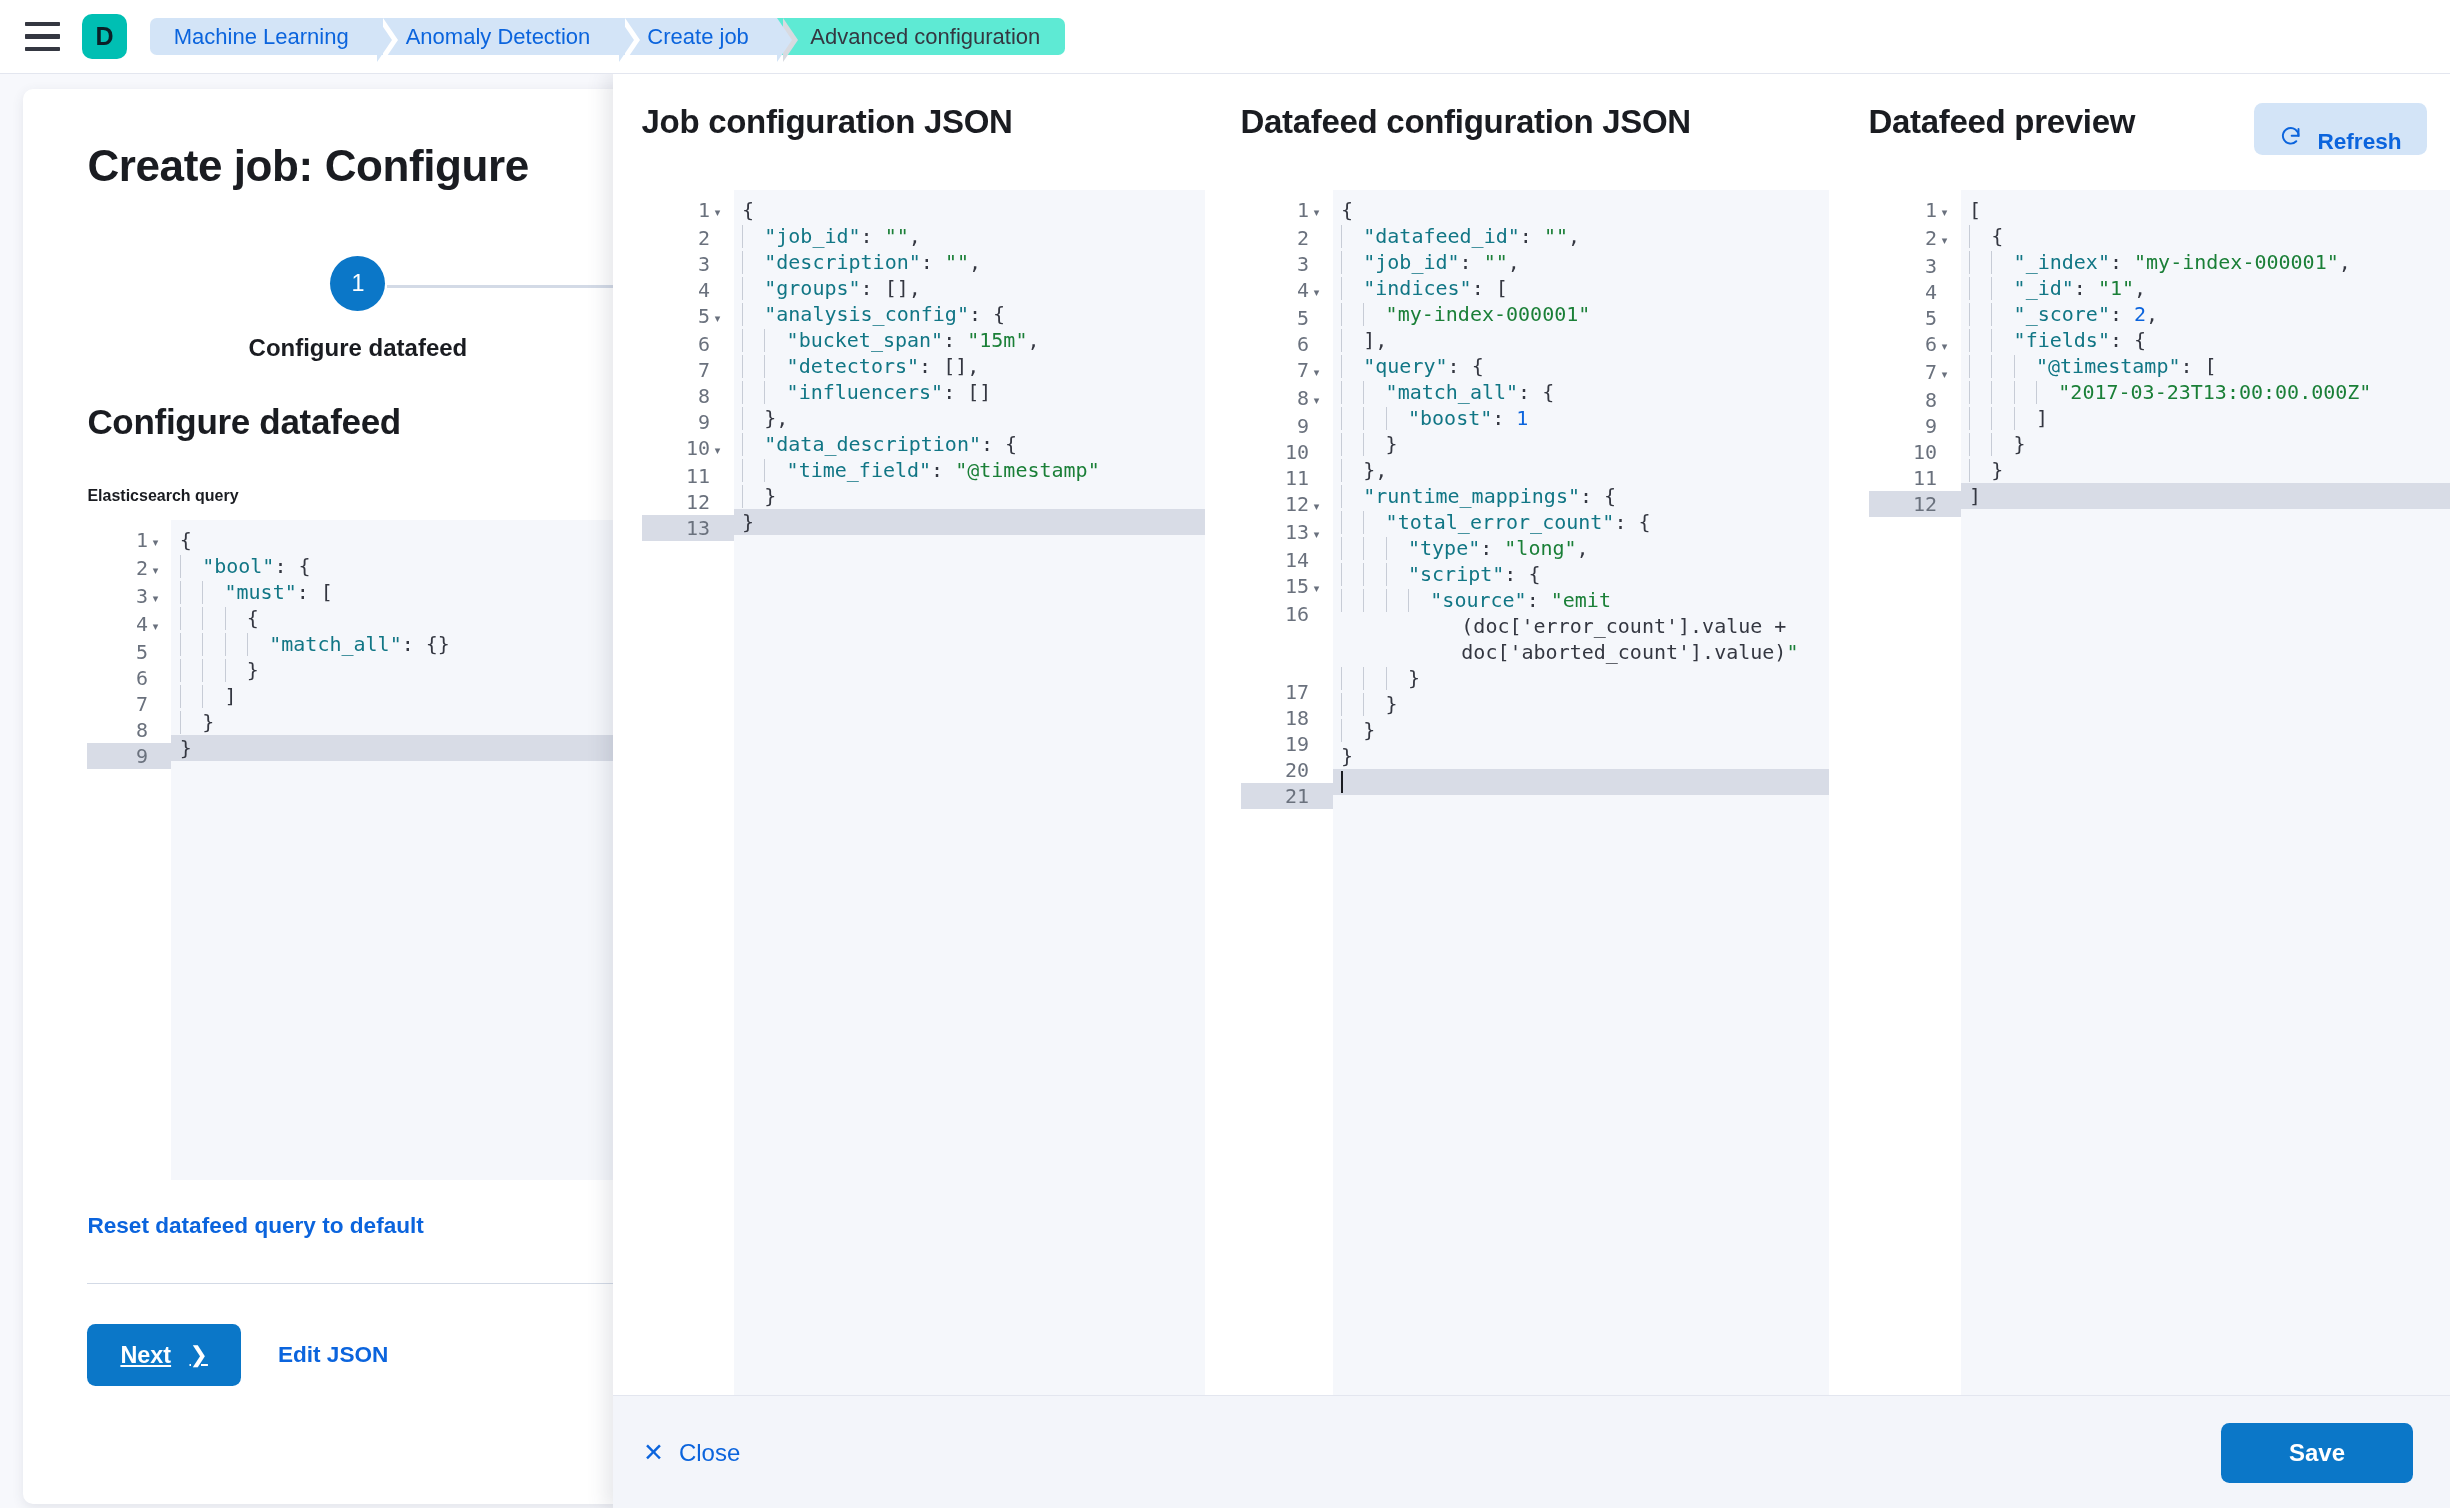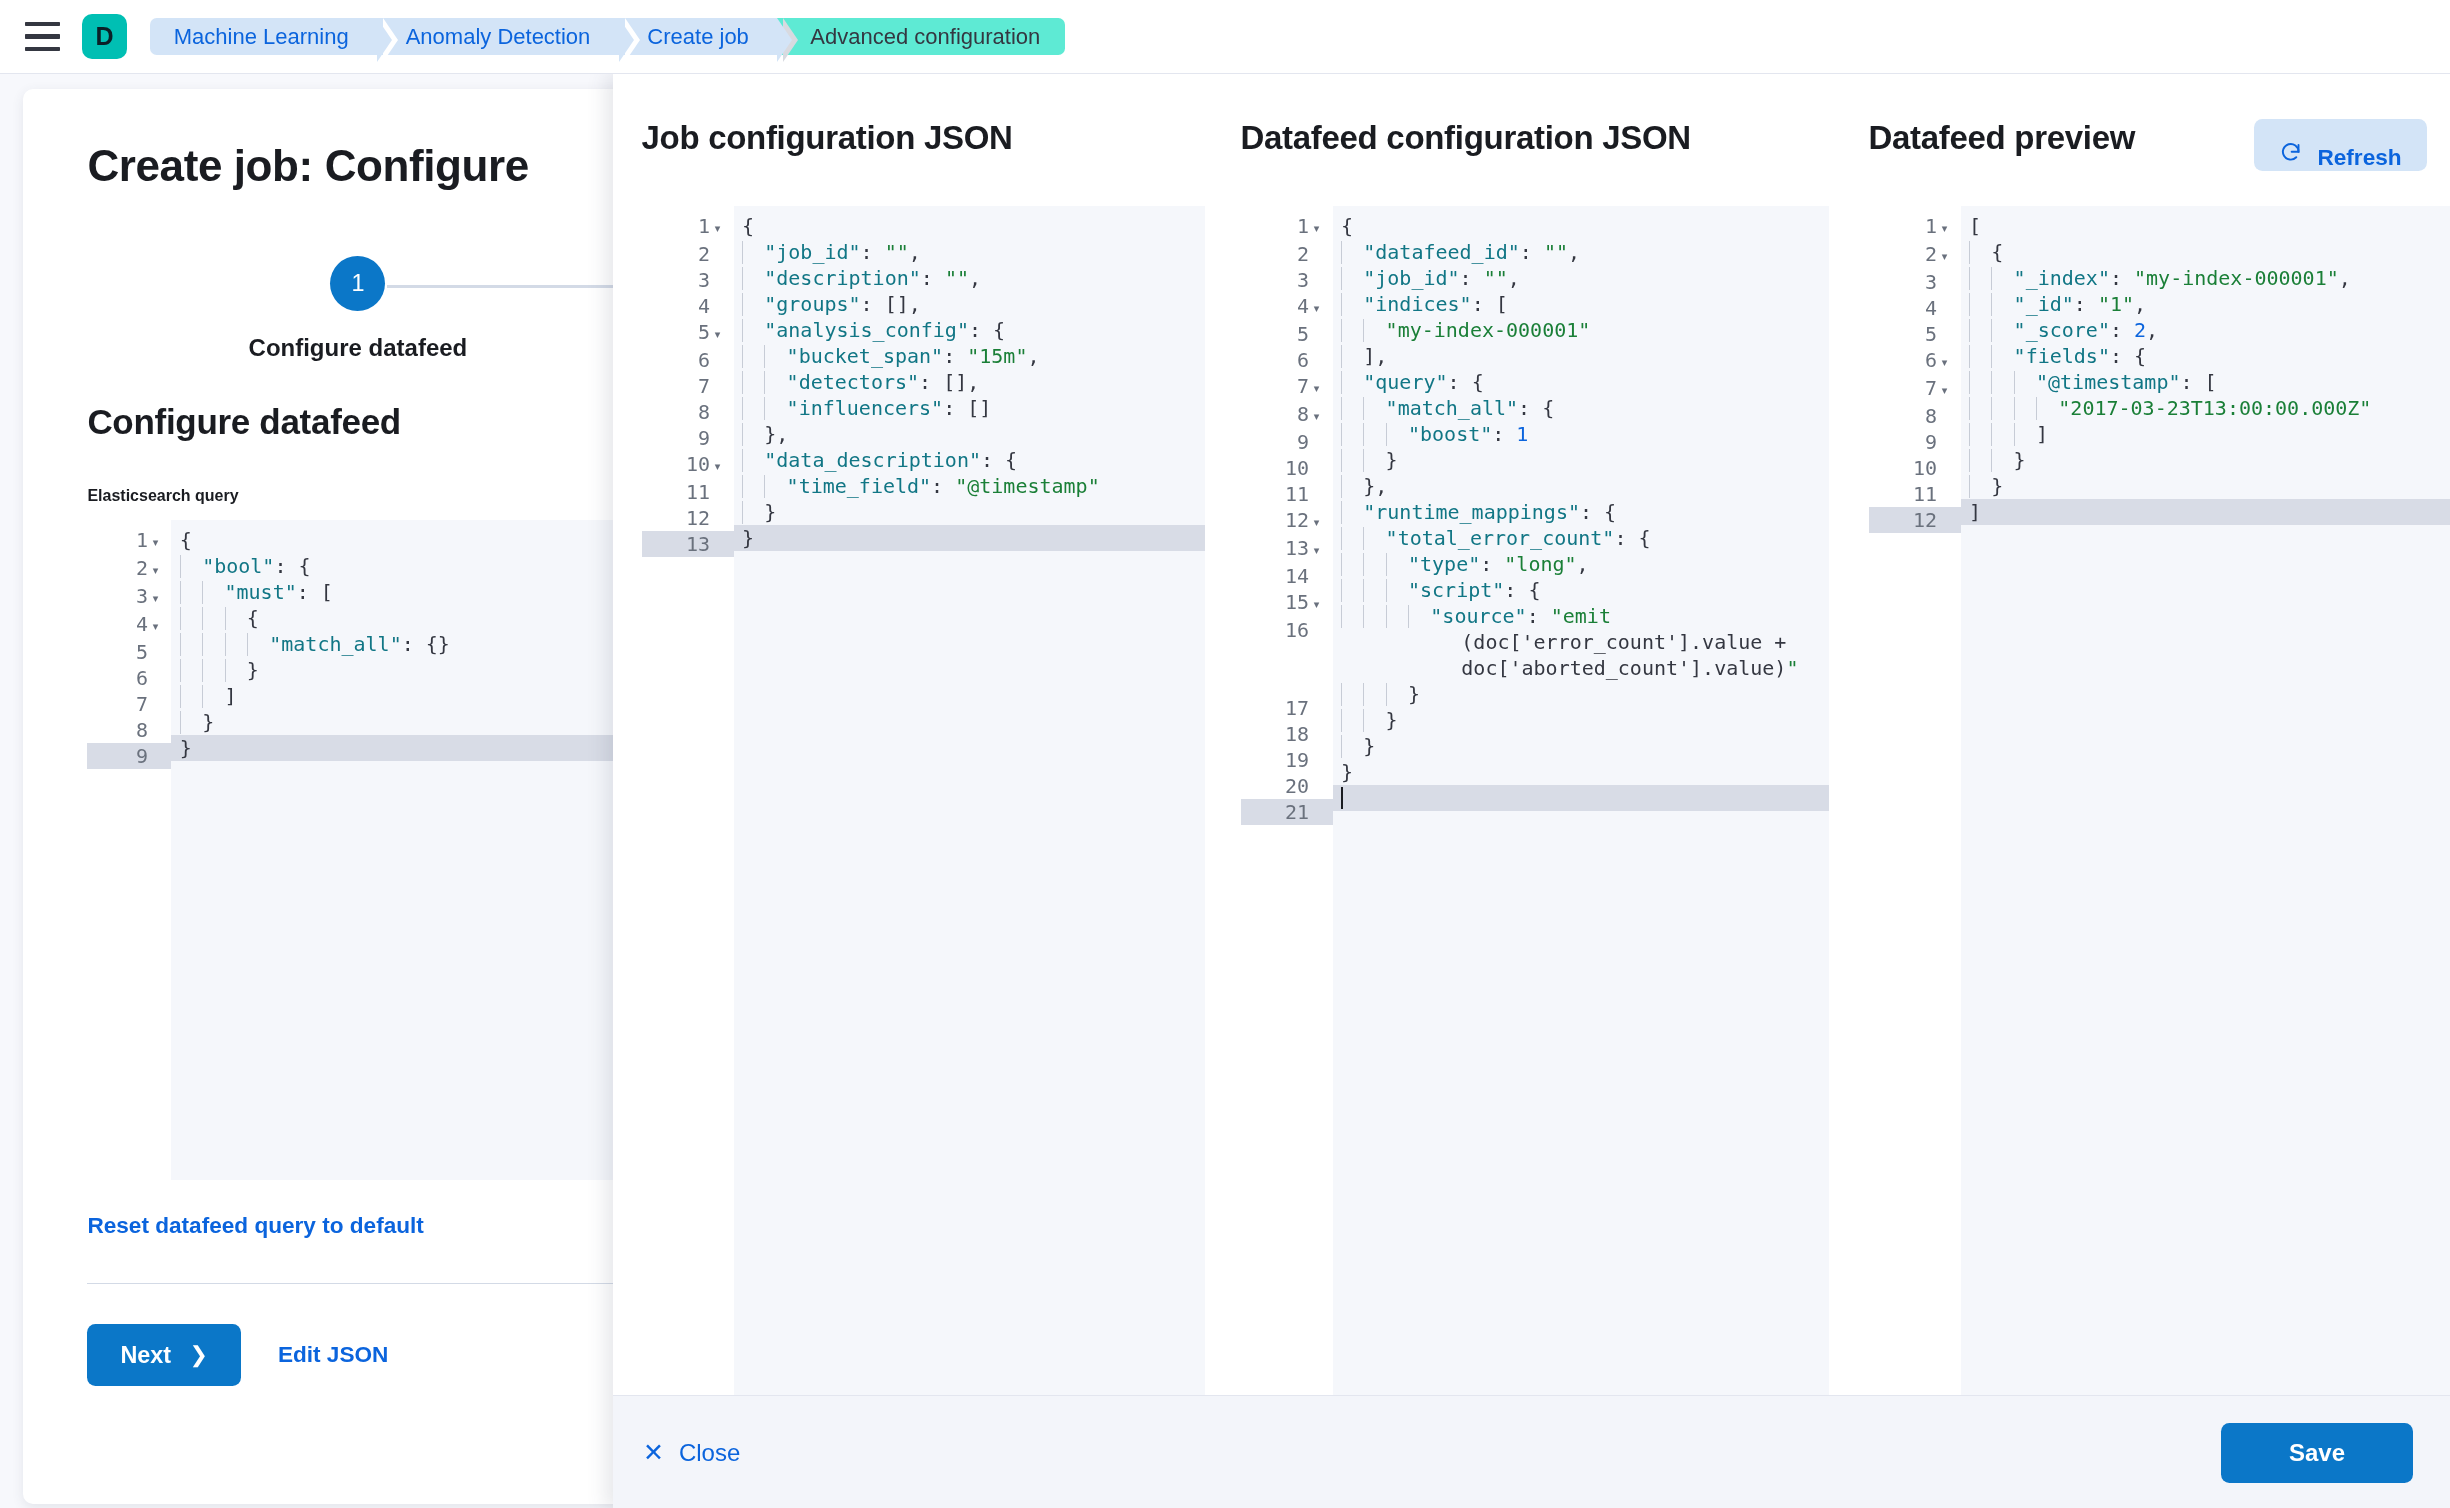--- a/index.html
+++ b/index.html
@@ -200,20 +200,21 @@
     display: flex; align-items: center; gap: 37px;
   }
   .btn-primary {
     background: #0b77c8; color: #fff;
     border: none; border-radius: 8.4px;
     height: 62px; padding: 0 33px;
     font-size: 23.4px; font-weight: bold;
     display: flex; align-items: center; gap: 18.4px;
     cursor: pointer;
     font-family: "Liberation Sans", sans-serif;
+    text-decoration: underline;
   }
   .chev { font-size: 22px; font-weight: normal; }
 
   
   .flyout {
     position: absolute;
     top: 74px; left: 613px;
     width: 1837px; height: 1435px;
     background: #ffffff;
     box-shadow: -6.7px 0 18.4px rgba(60,70,90,0.13);
@@ -228,21 +229,20 @@
   }
   .col {
     display: flex; flex-direction: column;
     padding: 0 0 0 0;
     height: 100%;
   }
   .col-head {
     display: flex; align-items: flex-start; justify-content: space-between;
     padding: 0 23.4px 0 28.5px;
     height: 72px;
-    margin-top: 16px;
   }
   .col-title {
     font-size: 33px; font-weight: bold; color: #1a1c21;
     letter-spacing: -0.3px; white-space: nowrap;
   }
   .btn-refresh {
     background: #d3e4f7; color: #0b64dd;
     border: none; border-radius: 8.4px;
     height: 52px; padding: 0 25px;
     font-size: 22.6px; font-weight: bold;

